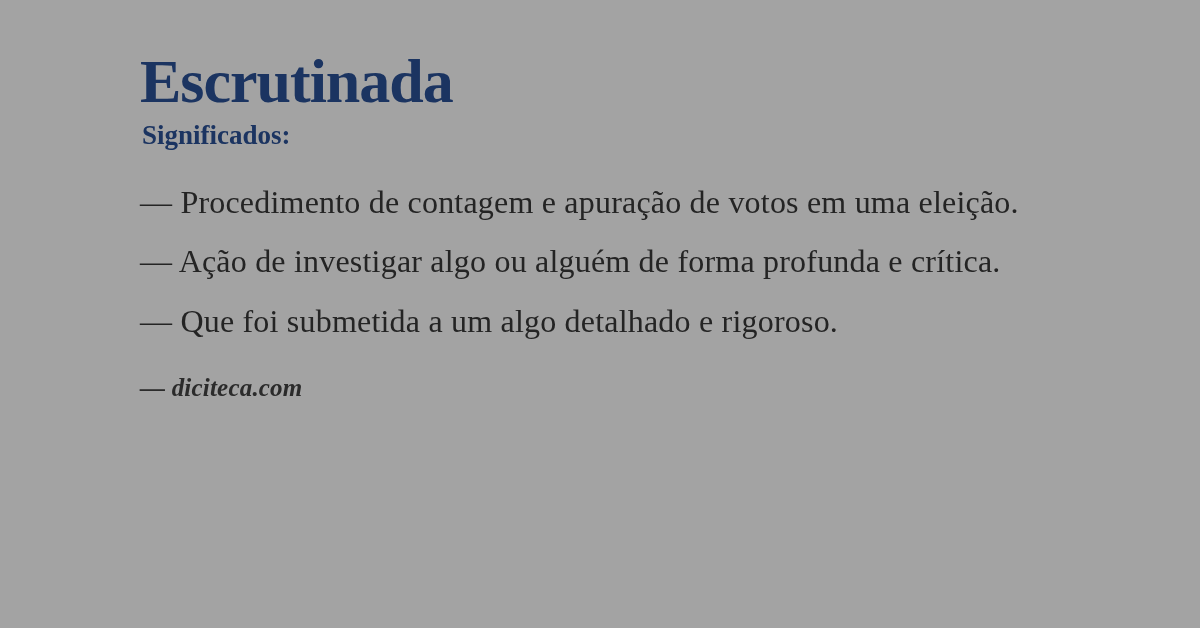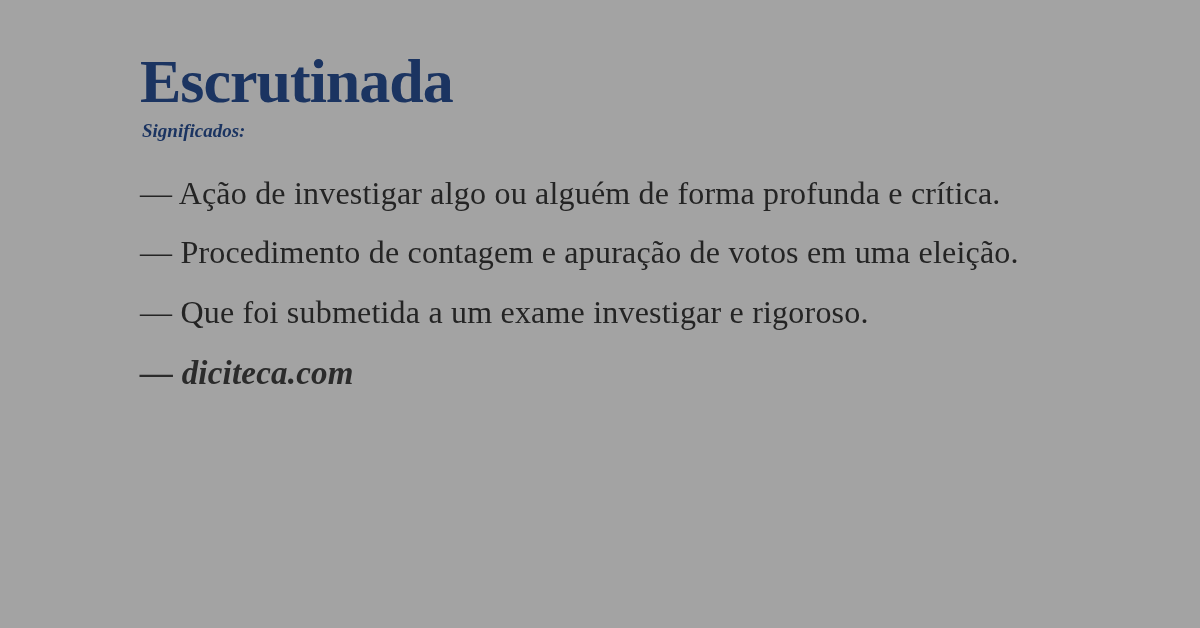--- a/index.html
+++ b/index.html
@@ -19,54 +19,53 @@
   }
   .word-title {
     font-size: 62px;
     line-height: 1.02;
     font-weight: 700;
     letter-spacing: -1px;
     color: #1b3461;
     margin: 0;
   }
   .meanings-label {
-    font-size: 19px;
+    font-size: 27px;
     font-weight: 700;
-    font-style: italic;
     color: #1b3461;
     margin: 7px 0 0 2px;
   }
   .meanings-list {
     margin-top: 33px;
     max-width: 910px;
   }
   .meaning-item {
     font-size: 32px;
     line-height: 1.13;
     color: #242424;
     margin: 0 0 23px 0;
     letter-spacing: 0.2px;
   }
   .attribution {
-    margin-top: 25px;
-    font-size: 33px;
+    margin-top: 35px;
+    font-size: 25px;
     font-style: italic;
     font-weight: 700;
     color: #2b2b2b;
     letter-spacing: 0.2px;
   }
 </style>
 </head>
 <body>
 
 <div class="card">
   <h1 class="word-title">Escrutinada</h1>
 
   <div class="meanings-label">Significados:</div>
 
   <div class="meanings-list">
+    <p class="meaning-item">— Procedimento de contagem e apuração de votos em uma eleição.</p>
     <p class="meaning-item">— Ação de investigar algo ou alguém de forma profunda e crítica.</p>
-    <p class="meaning-item">— Procedimento de contagem e apuração de votos em uma eleição.</p>
-    <p class="meaning-item">— Que foi submetida a um exame investigar e rigoroso.</p>
+    <p class="meaning-item">— Que foi submetida a um algo detalhado e rigoroso.</p>
   </div>
 
   <div class="attribution">— diciteca.com</div>
 </div>
 
 </body></html>

